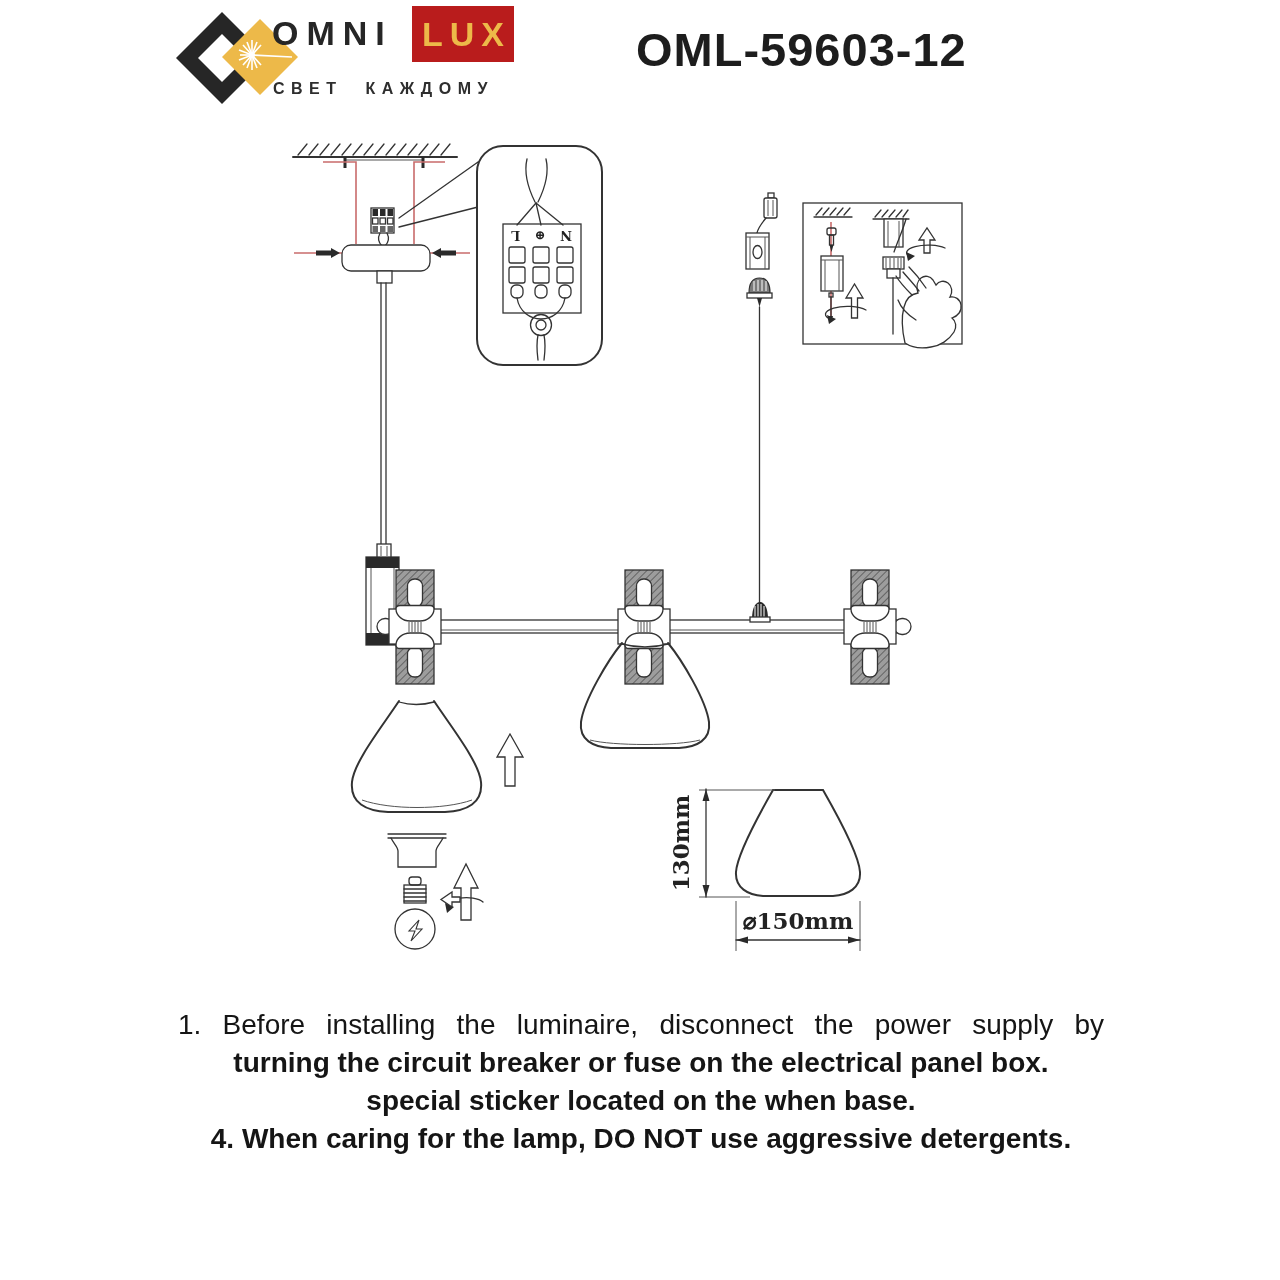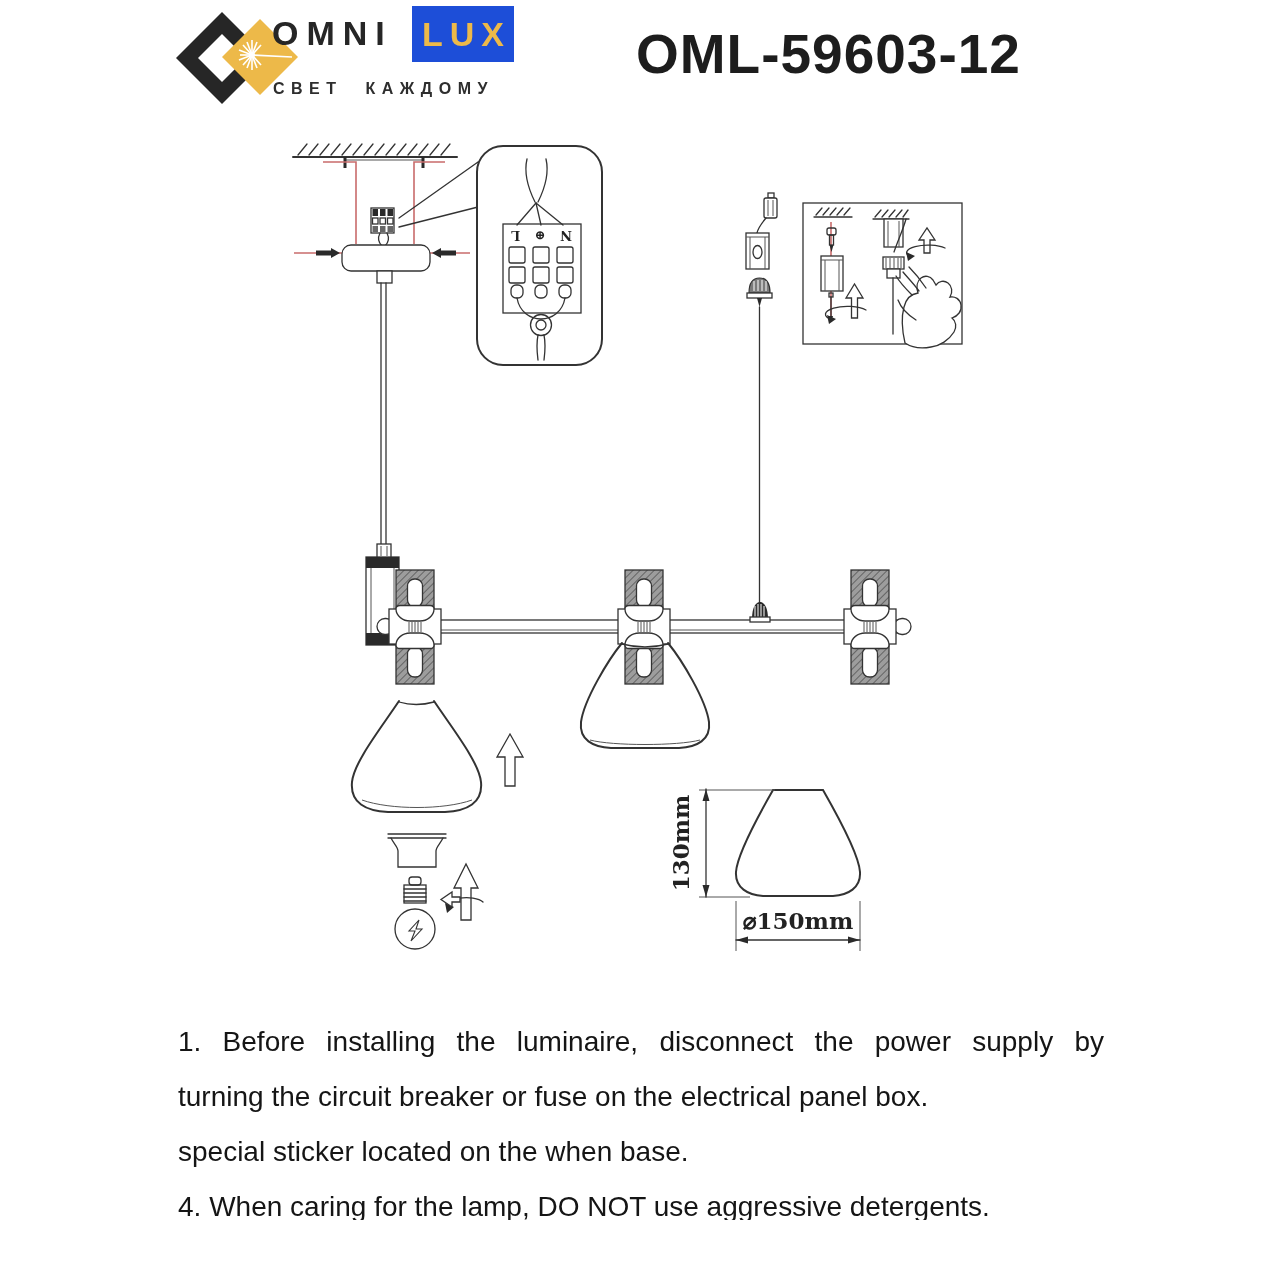--- a/index.html
+++ b/index.html
@@ -1,41 +1,41 @@
 <!DOCTYPE html>
 <html><head>
 <meta charset="utf-8">
 <style>
   html,body{margin:0;padding:0;background:#fff;}
   .page{position:relative;width:1280px;height:1220px;background:#fff;overflow:hidden;
         font-family:"Liberation Sans",sans-serif;color:#1b1b1b;}
   .abs{position:absolute;}
   
   .wordmark{font-weight:bold;font-size:34px;letter-spacing:8px;color:#262626;}
-  .luxbox{background:#1d4ed8;color:#EDB949;width:102px;height:56px;line-height:56px;
+  .luxbox{background:#b91c1c;color:#EDB949;width:102px;height:56px;line-height:56px;
           text-align:center;font-weight:bold;font-size:34px;letter-spacing:7px;text-indent:7px;}
   .tagline{font-weight:bold;font-size:16px;letter-spacing:6.5px;word-spacing:12px;color:#2e2e2e;}
-  .model{font-weight:bold;font-size:55px;letter-spacing:1px;color:#1d1d1d;}
+  .model{font-weight:bold;font-size:47px;letter-spacing:1px;color:#1d1d1d;}
   
   .s{stroke:#333;fill:none;stroke-width:1.3;stroke-linecap:round;}
   .s2{stroke:#333;fill:none;stroke-width:2;stroke-linecap:round;}
   .sf{stroke:#333;fill:#fff;stroke-width:1.3;}
   .sf2{stroke:#333;fill:#fff;stroke-width:2;}
   .blk{fill:#2a2a2a;stroke:none;}
   .red{stroke:#C96B6B;fill:none;stroke-width:1.6;}
   .thin{stroke:#555;stroke-width:1;fill:none;}
   .wt{stroke:#fff;stroke-width:1;fill:none;}
   .dimt{font:600 23px "DejaVu Serif",serif;fill:#222;}
   .term{font:bold 13px "DejaVu Serif",serif;fill:#222;letter-spacing:5px;}
   
   .instr{position:absolute;left:178px;top:1006px;width:926px;
          font-size:28px;line-height:38px;color:#151515;}
-  .ln{width:100%;margin-top:17px;}
+  .ln{width:100%;}
   .ln.just{text-align:justify;text-align-last:justify;}
-  .ln.last{text-align:left;}
+  .ln.last{text-align:center;font-weight:bold;}
 </style>
 </head>
 <body>
 
 <div class="page">
 
   <svg class="abs" style="left:170px;top:0px" width="135" height="120" viewBox="0 0 135 120">
     <path d="M52 12 L98 58 L52 104 L6 58 Z M52 34 L28 58 L52 82 L76 58 Z" fill="#262626" fill-rule="evenodd"></path>
     <path d="M90 19 L128 57 L90 95 L52 57 Z" fill="#EDB949"></path>
     <g stroke="#ffffff" stroke-width="1.6">

